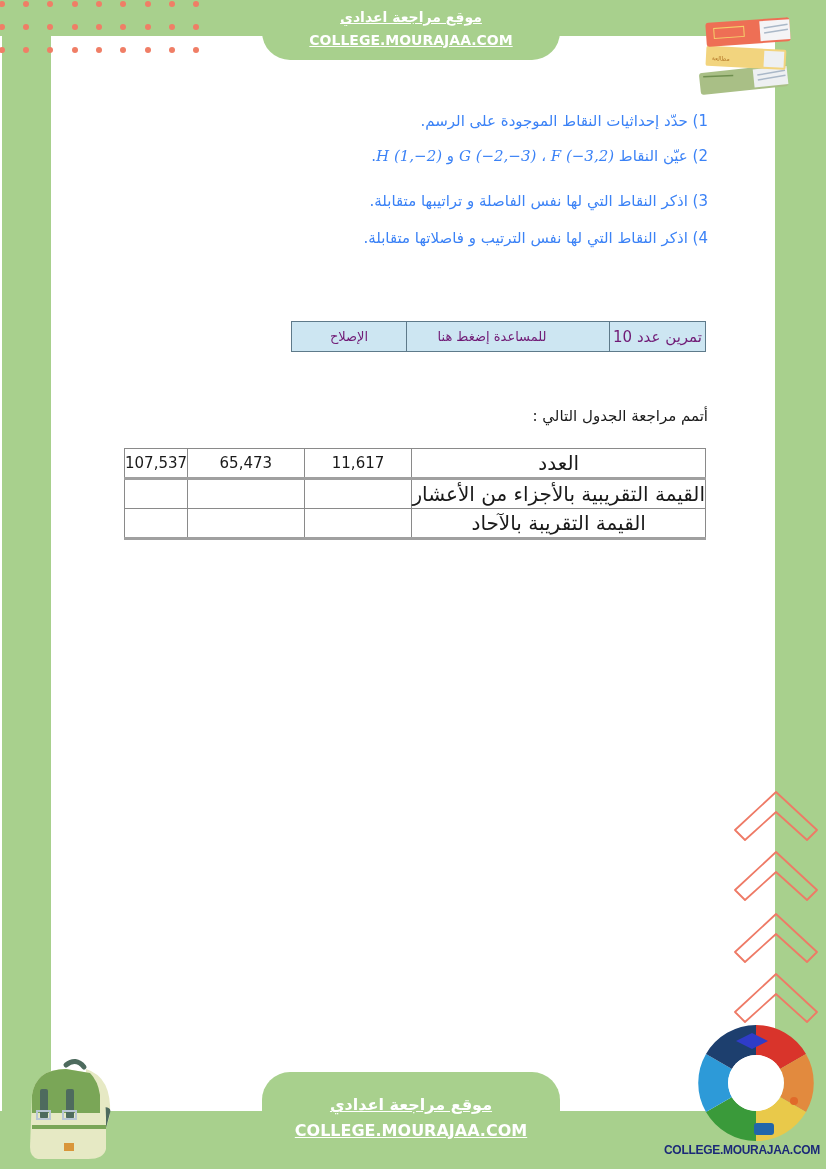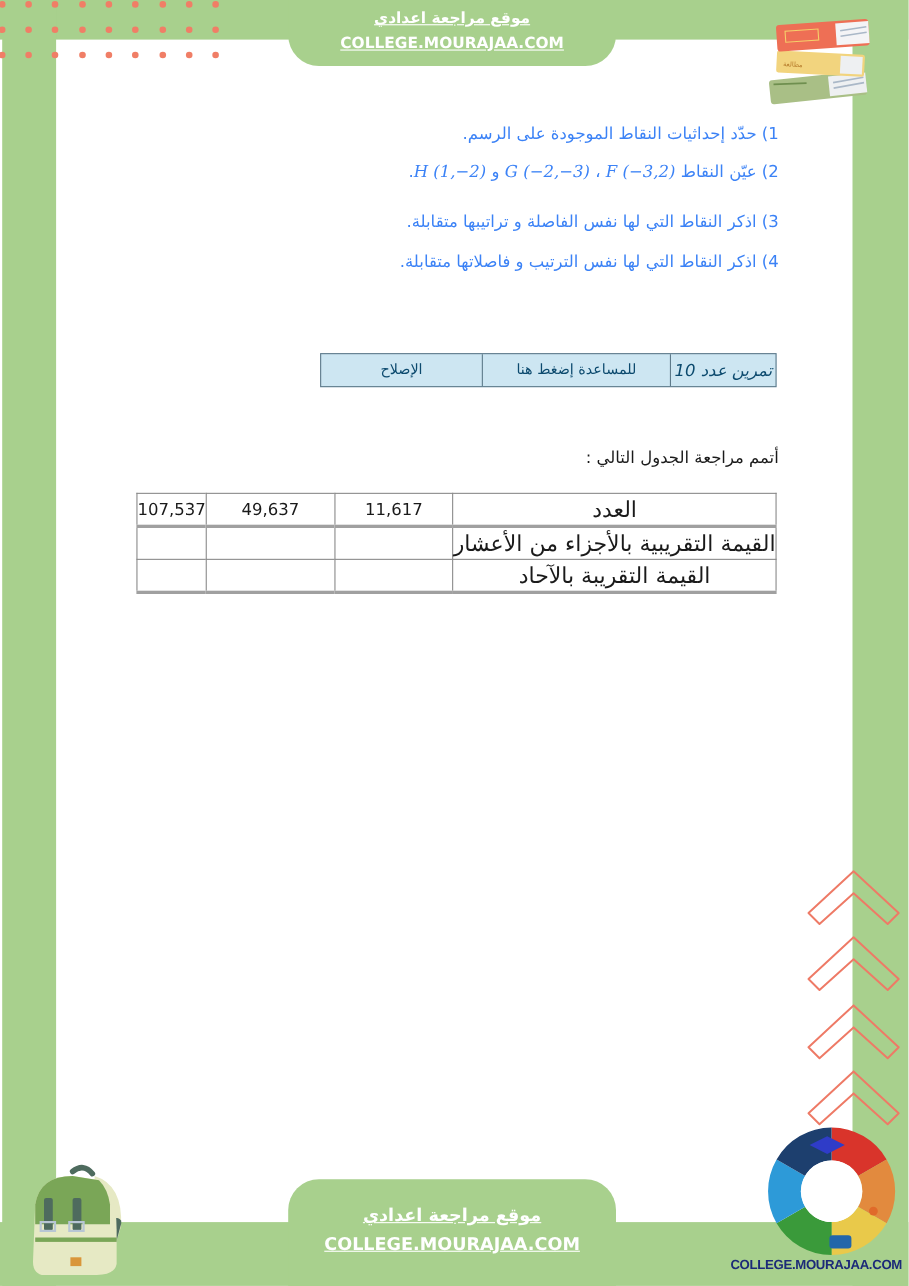--- a/index.html
+++ b/index.html
@@ -33,23 +33,23 @@
   .q { position: absolute; right: 118px; font-family: "DejaVu Sans", sans-serif; font-size: 15px; color: #3b82f6; white-space: nowrap; }
   .q1 { top: 112px; }
   .q2 { top: 147px; }
   .q3 { top: 192px; }
   .q4 { top: 229px; }
   .math { font-family: "DejaVu Serif", serif; font-style: italic; }
 
   .exercise-bar { position: absolute; left: 291px; top: 321px; width: 415px; height: 31px;
                   display: flex; flex-direction: row-reverse; border: 1px solid #5e7a8a; background: #cde6f2; }
   .exercise-bar .cell { border-left: 1px solid #5e7a8a; display: flex; align-items: center; justify-content: center;
-                        font-size: 13px; color: #0c4a6e; }
+                        font-size: 13px; color: #701a75; margin-left: 32px; }
   .exercise-bar .cell:last-child { border-left: none; }
-  .c-title { width: 96px; font-size: 15px !important; font-style: italic; }
+  .c-title { width: 96px; font-size: 15px !important; }
   .c-help { width: 171px; }
   .c-fix { flex: 1; }
 
   .instruction { position: absolute; right: 118px; top: 407px; font-size: 15px; color: #1a1a1a; }
 
   table.grid { position: absolute; left: 124px; top: 448px; width: 582px; border-collapse: collapse; direction: rtl; }
   table.grid td { border: 1px solid #8a8a8a; height: 30px; font-size: 20px; color: #1a1a1a; text-align: center; }
   table.grid tr:first-child td { border-bottom: 3px solid #a0a0a0; height: 30px; }
   table.grid tr:last-child td { border-bottom: 3px solid #a0a0a0; }
   table.grid td.label { width: 236px; white-space: nowrap; }
@@ -158,21 +158,21 @@
   <div class="cell c-fix rtl">الإصلاح</div>
 </div>
 
 <div class="instruction rtl">أتمم مراجعة الجدول التالي :</div>
 
 <table class="grid">
   <tbody>
       <tr>
     <td class="label">العدد</td>
     <td class="num v1">11,617</td>
-    <td class="num v2">49,637</td>
+    <td class="num v2">65,473</td>
     <td class="num">107,537</td>
   </tr>
   <tr>
     <td class="label">القيمة التقريبية بالأجزاء من الأعشار</td>
     <td></td>
     <td></td>
     <td></td>
   </tr>
   <tr>
     <td class="label">القيمة التقريبة بالآحاد</td>

